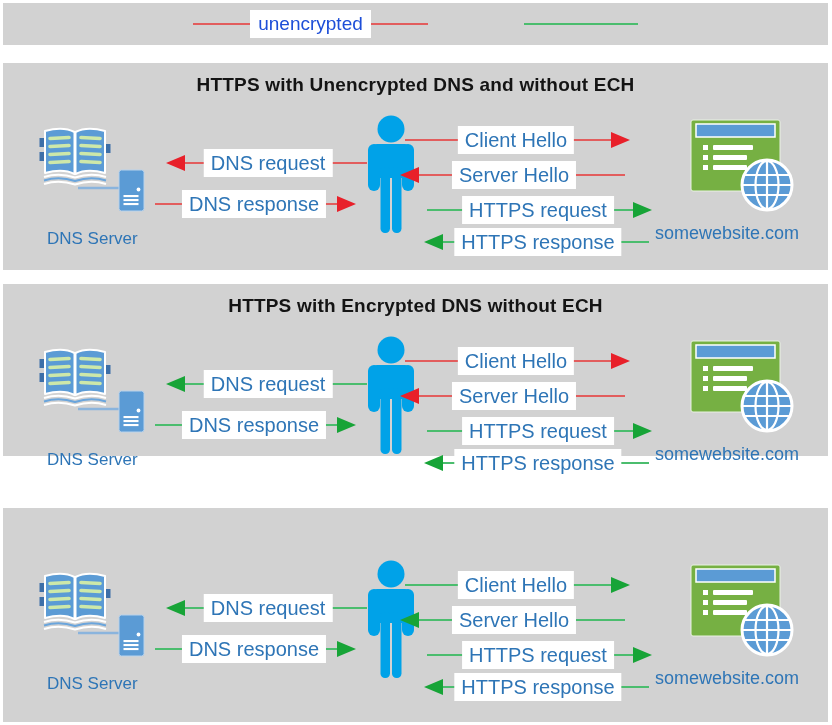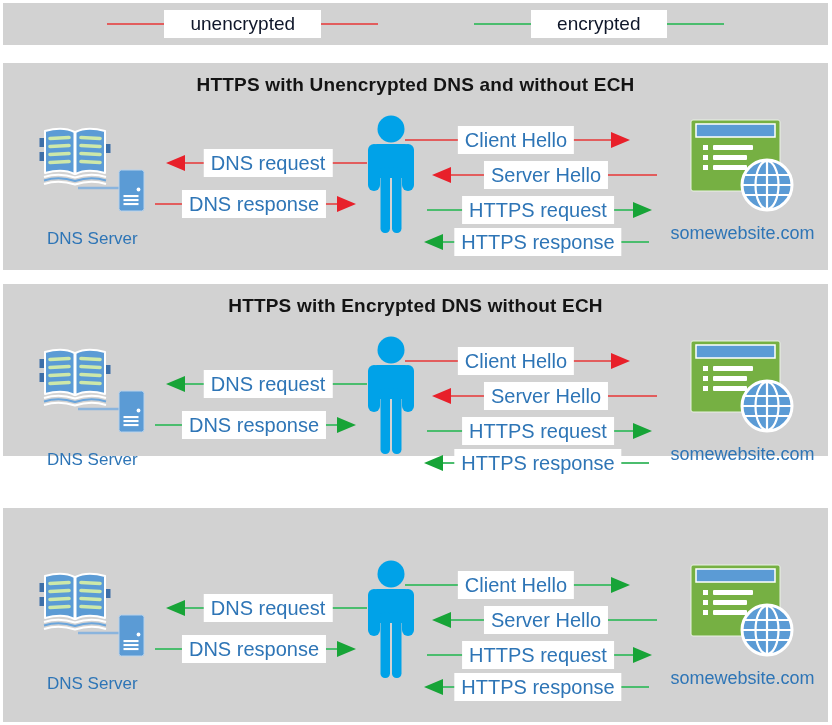--- a/index.html
+++ b/index.html
@@ -3,53 +3,53 @@
 <meta charset="utf-8">
 <style>
   html,body{margin:0;padding:0;background:#ffffff;font-family:"Liberation Sans",sans-serif;}
   .stage{position:relative;width:832px;height:725px;background:#ffffff;overflow:hidden;}
 
   
   .legend{position:absolute;top:3px;left:3px;width:825px;height:42px;background:#d2d2d2;
           display:flex;align-items:center;justify-content:center;gap:96px;}
   .legend-item{display:flex;align-items:center;}
   .leg-line{display:inline-block;width:57px;height:0;border-top:2px solid var(--c,#999);}
-  .leg-label{background:#ffffff;color:#0f172a;font-size:19px;line-height:1.25;padding:2px 26px;white-space:nowrap;}
+  .leg-label{background:#ffffff;color:#1d4ed8;font-size:19px;line-height:1.25;padding:2px 8px;white-space:nowrap;}
 
   
   .panel{position:absolute;left:3px;width:825px;height:207px;background:#d2d2d2;}
   .panel.p1{top:63px;}
   .panel.p2{top:284px;height:172px;}
   .panel.p3{top:508px;height:214px;}
   .panel-title{position:absolute;top:11px;left:0;right:0;margin:0;text-align:center;
                font-size:19px;font-weight:bold;color:#141414;letter-spacing:.2px;}
 
   
   .dns-icon{position:absolute;left:36px;top:62px;width:108px;height:90px;}
   .dns-label{position:absolute;left:44px;top:166px;font-size:17px;color:#2e75b6;white-space:nowrap;}
   .person-icon{position:absolute;left:358px;top:52px;width:60px;height:118px;}
   .site-icon{position:absolute;left:686px;top:55px;width:114px;height:96px;}
-  .site-label{position:absolute;left:652px;top:160px;width:175px;text-align:center;
+  .site-label{position:absolute;left:652px;top:160px;width:175px;
               font-size:18px;color:#2e75b6;white-space:nowrap;}
 
   
   .arrow{position:absolute;height:18px;}
   .arrow .line{position:absolute;left:2px;right:2px;top:8px;height:0;border-top:2px solid var(--c,#888);}
   .arrow .head{position:absolute;top:1px;width:0;height:0;
                border-top:8px solid transparent;border-bottom:8px solid transparent;}
   .arrow.dir-right .head{right:-1px;border-left:19px solid var(--c,#888);}
   .arrow.dir-left  .head{left:-1px;border-right:19px solid var(--c,#888);}
   .alabel{position:absolute;left:50%;top:9px;transform:translate(-50%,-50%);
           background:#ffffff;color:#2e75b6;font-size:20px;line-height:1.2;
           padding:2px 7px;white-space:nowrap;}
 
   .a-dns-req {left:164px;width:202px;top:91px;}
   .a-dns-res {left:150px;width:202px;top:132px;}
   .a-client  {left:400px;width:226px;top:68px;}
-  .a-server  {left:430px;width:226px;top:103px;text-align:right;}
+  .a-server  {left:398px;width:226px;top:103px;text-align:right;}
   .a-hreq    {left:422px;width:226px;top:138px;}
   .a-hres    {left:422px;width:226px;top:170px;text-align:right;}
 </style>
 </head>
 <body>
 
 <svg width="0" height="0" style="position:absolute" aria-hidden="true">
   <defs>
     <symbol id="sym-person" viewBox="0 0 60 118">
       <g fill="#00a2e8">
@@ -126,21 +126,20 @@
 <div class="stage">
 
   <div class="legend">
     <div class="legend-item">
       <span class="leg-line" style="--c: #e25d5d;"></span>
       <span class="leg-label">unencrypted</span>
       <span class="leg-line" style="--c: #e25d5d;"></span>
     </div>
     <div class="legend-item">
       <span class="leg-line" style="--c: #4bbd6e;"></span>
-      <span class="leg-label">encrypted</span>
       <span class="leg-line" style="--c: #4bbd6e;"></span>
     </div>
   </div>
 
   <section class="panel p1">
     <h2 class="panel-title">HTTPS with Unencrypted DNS and without ECH</h2>
     <svg class="dns-icon" viewBox="0 0 108 90">
         <use href="#sym-dns"></use>
       </svg>
     <div class="dns-label">DNS Server</div>

